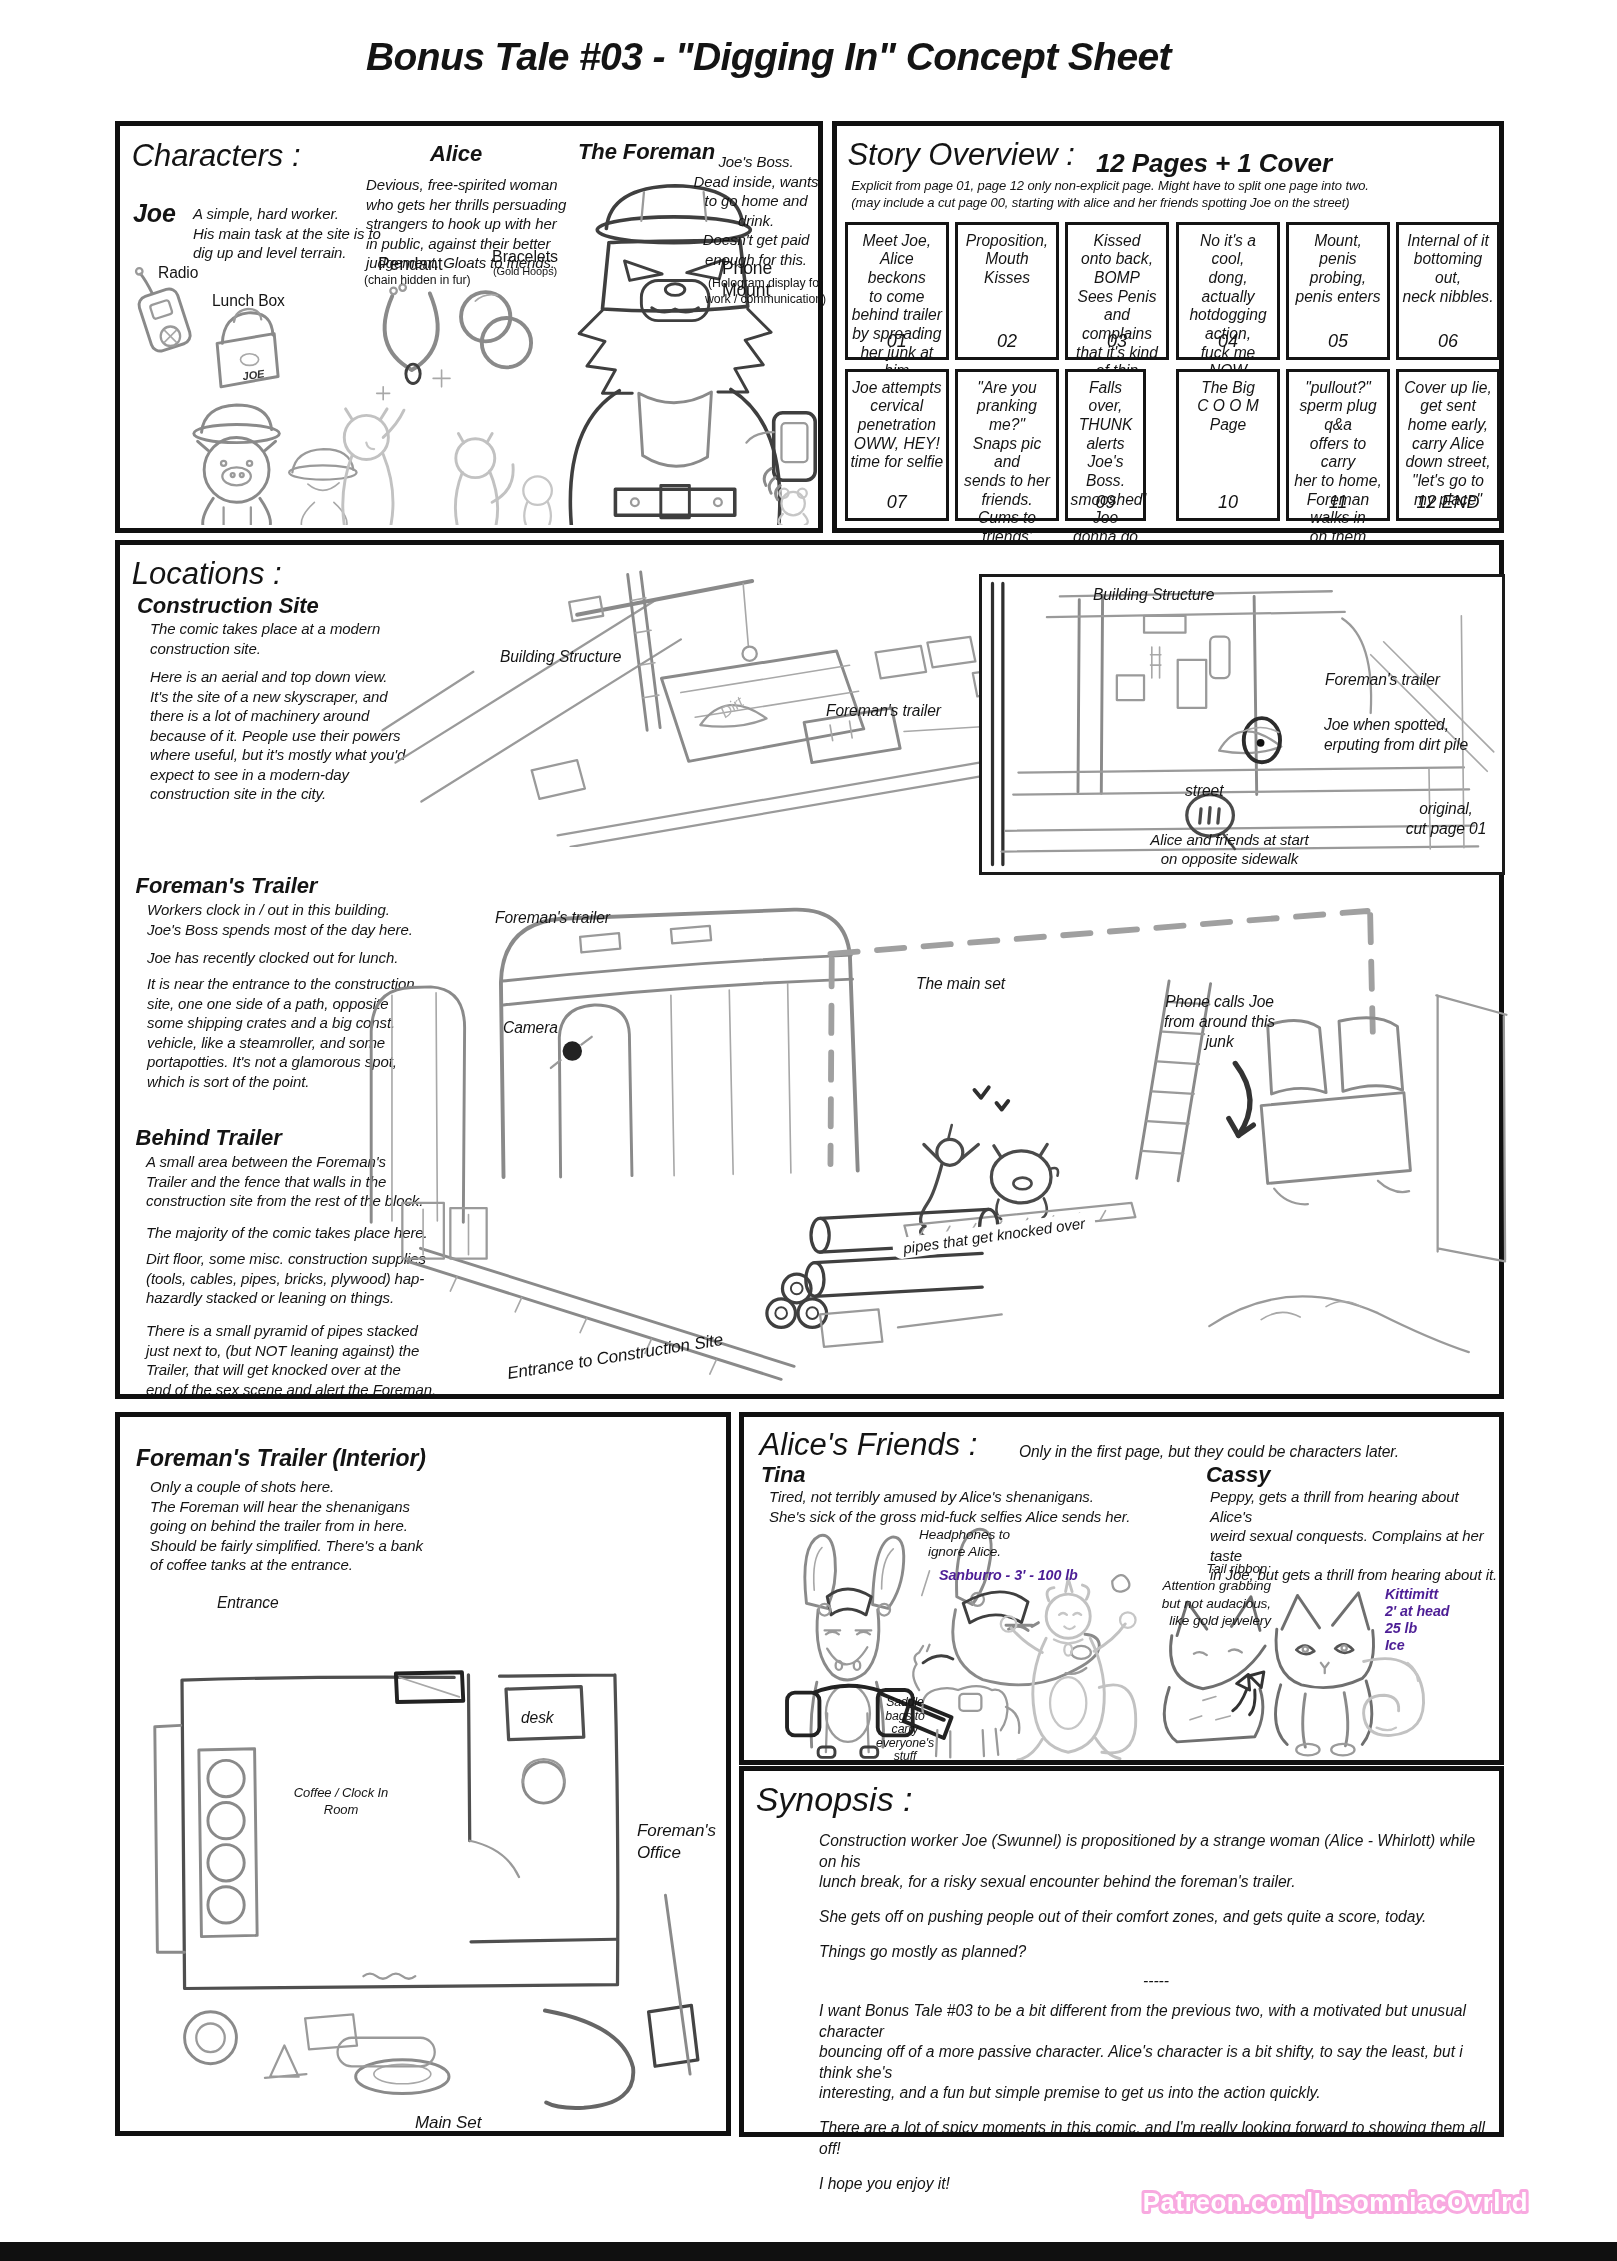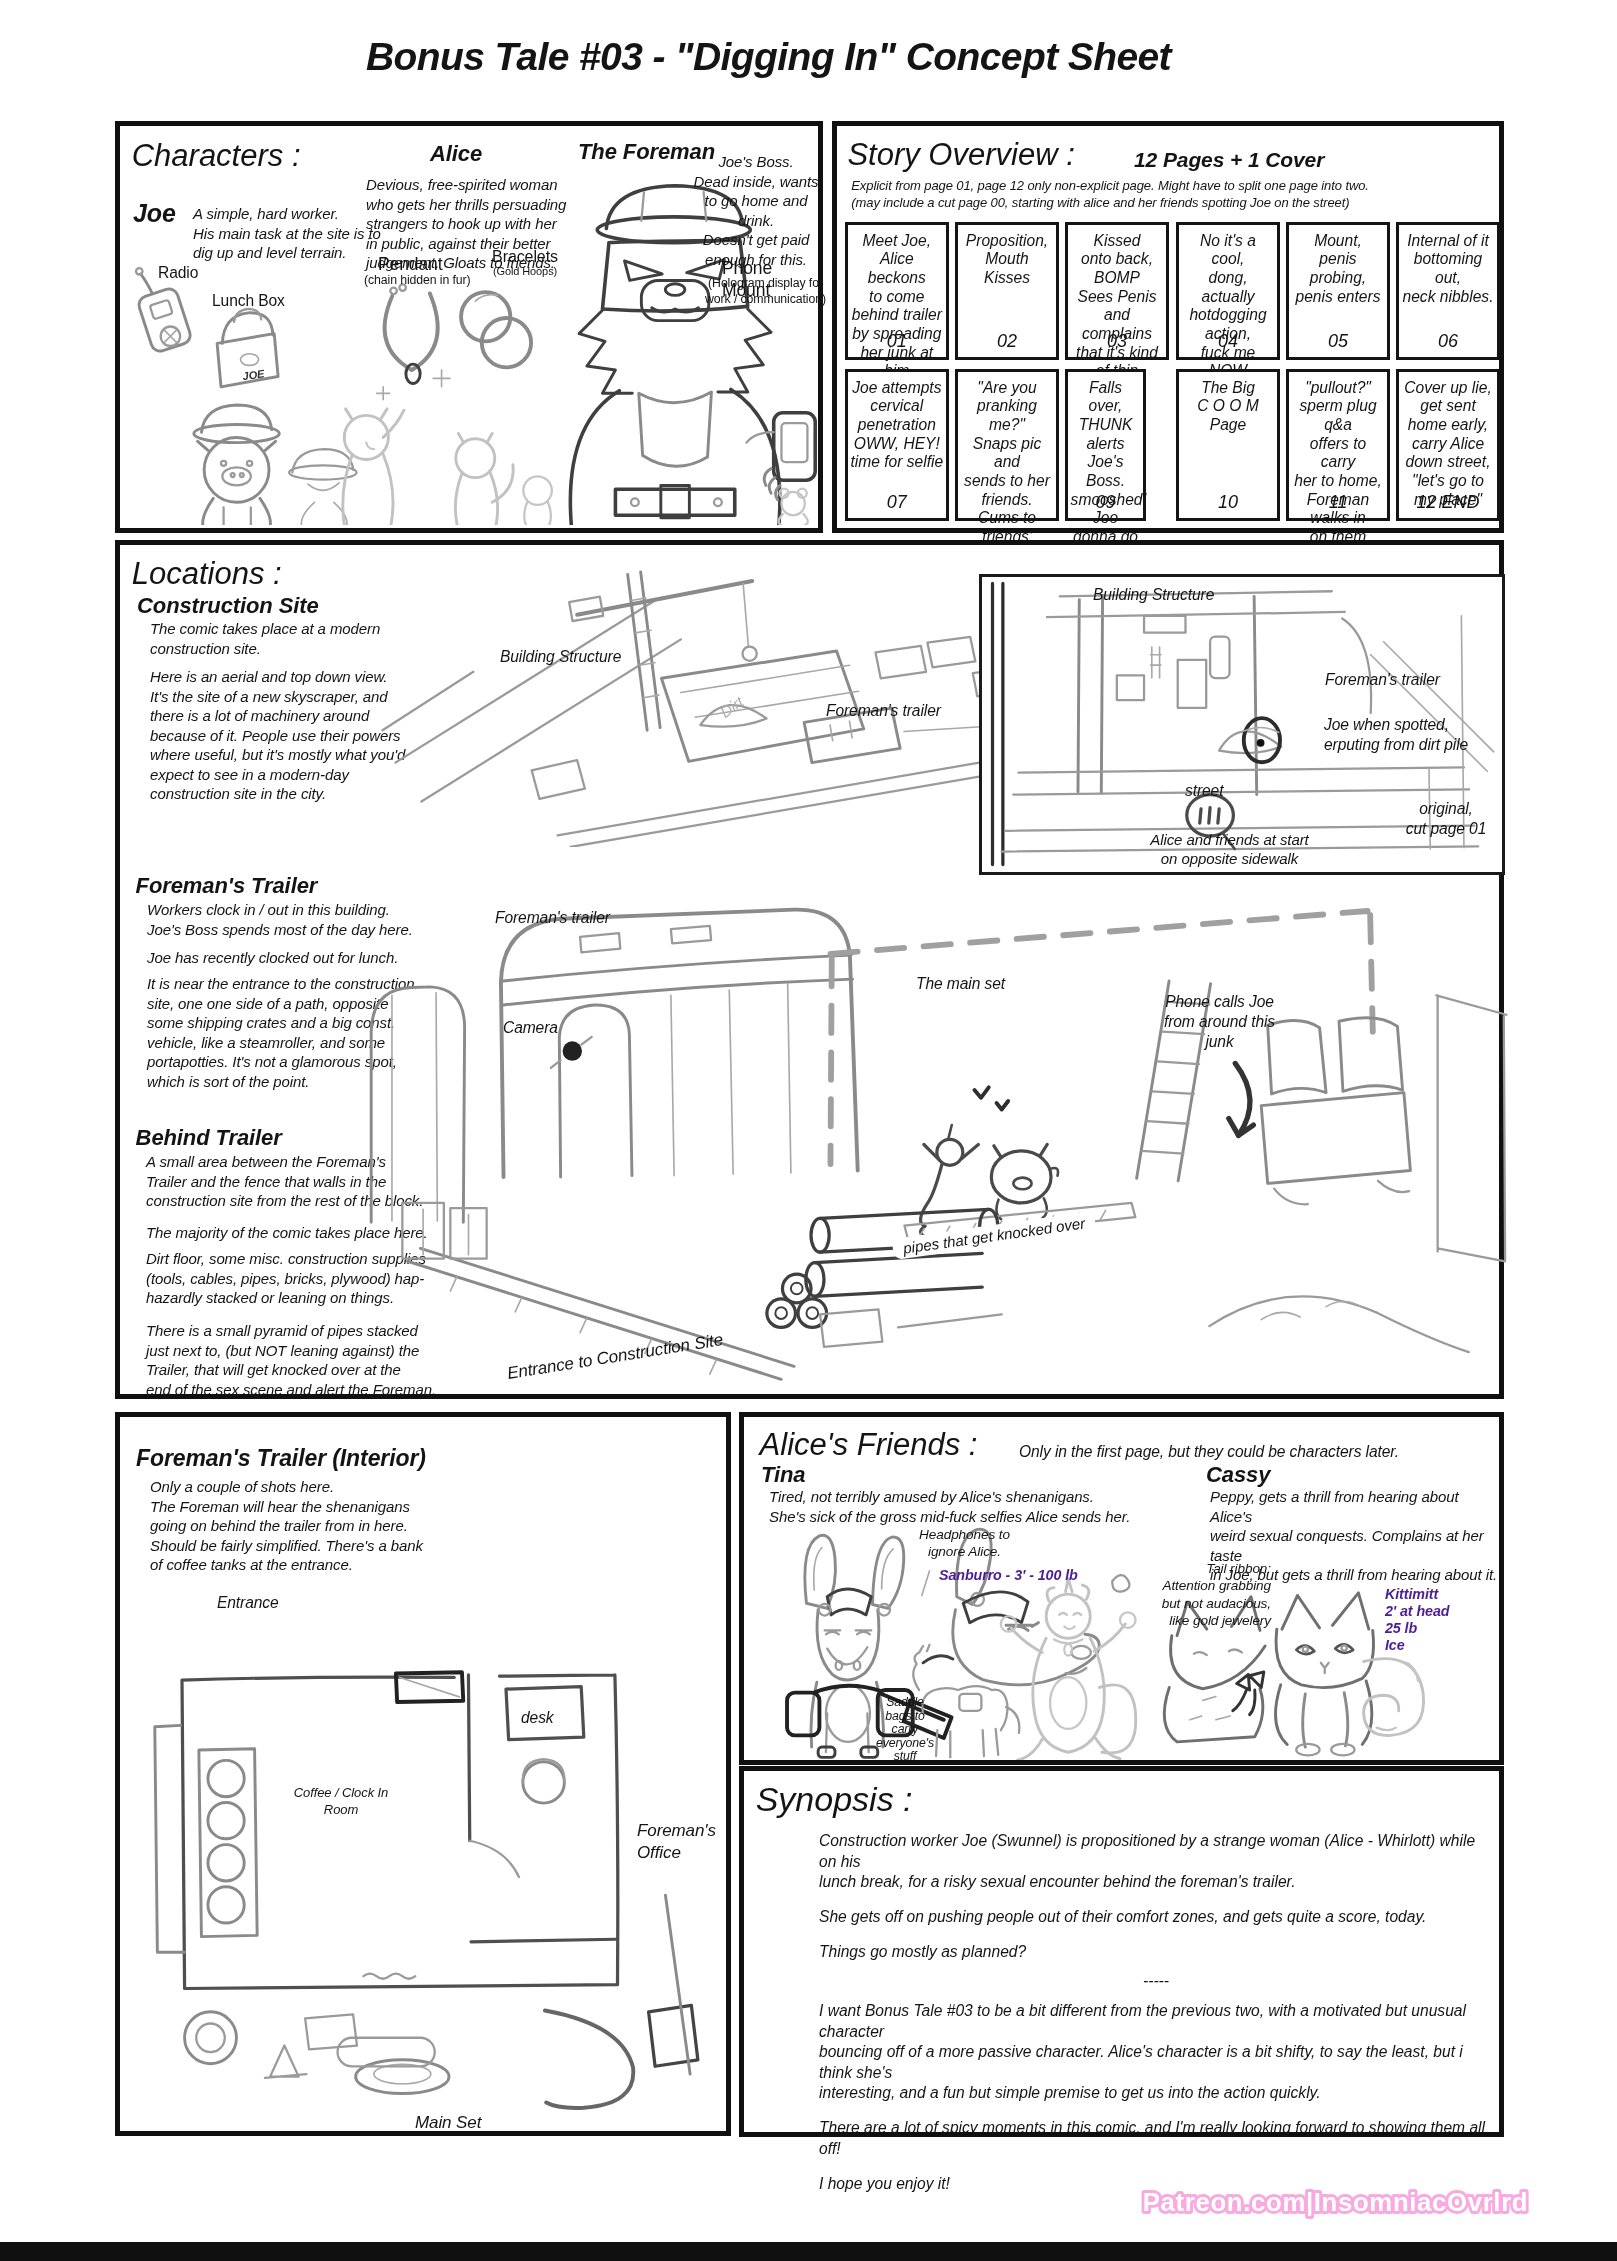--- a/index.html
+++ b/index.html
@@ -171,21 +171,21 @@
 to go home and drink.
 Doesn't get paid
 enough for this.</div>
     <div class="lbl" style="left:602px;top:131px;font-size:17.5px;">Phone Mount</div>
     <div class="lbl tinylbl c" style="left:584px;top:150px;width:123px;">(Hologram display for
 work / communication)</div>
   </section>
 
   <section class="panel" style="left:832px;top:121px;width:672px;height:412px;">
     <div class="lbl h-big" style="left:10.4px;top:9px;">Story Overview :</div>
-    <div class="lbl b it" style="left:259px;top:21px;font-size:21px;margin-left:38px;">12 Pages + 1 Cover</div>
+    <div class="lbl b it" style="left:259px;top:21px;font-size:26px;">12 Pages + 1 Cover</div>
     <div class="lbl it" style="left:14.3px;top:52px;font-size:13px;line-height:1.3;">Explicit from page 01, page 12 only non-explicit page. Might have to split one page into two.
 (may include a cut page 00, starting with alice and her friends spotting Joe on the street)</div>
 
     <div class="cell" style="left:7.8px;top:96px;width:104px;height:138px;">
       <div class="cell-text">Meet Joe,
 Alice beckons
 to come
 behind trailer
 by spreading
 her junk at him</div>

